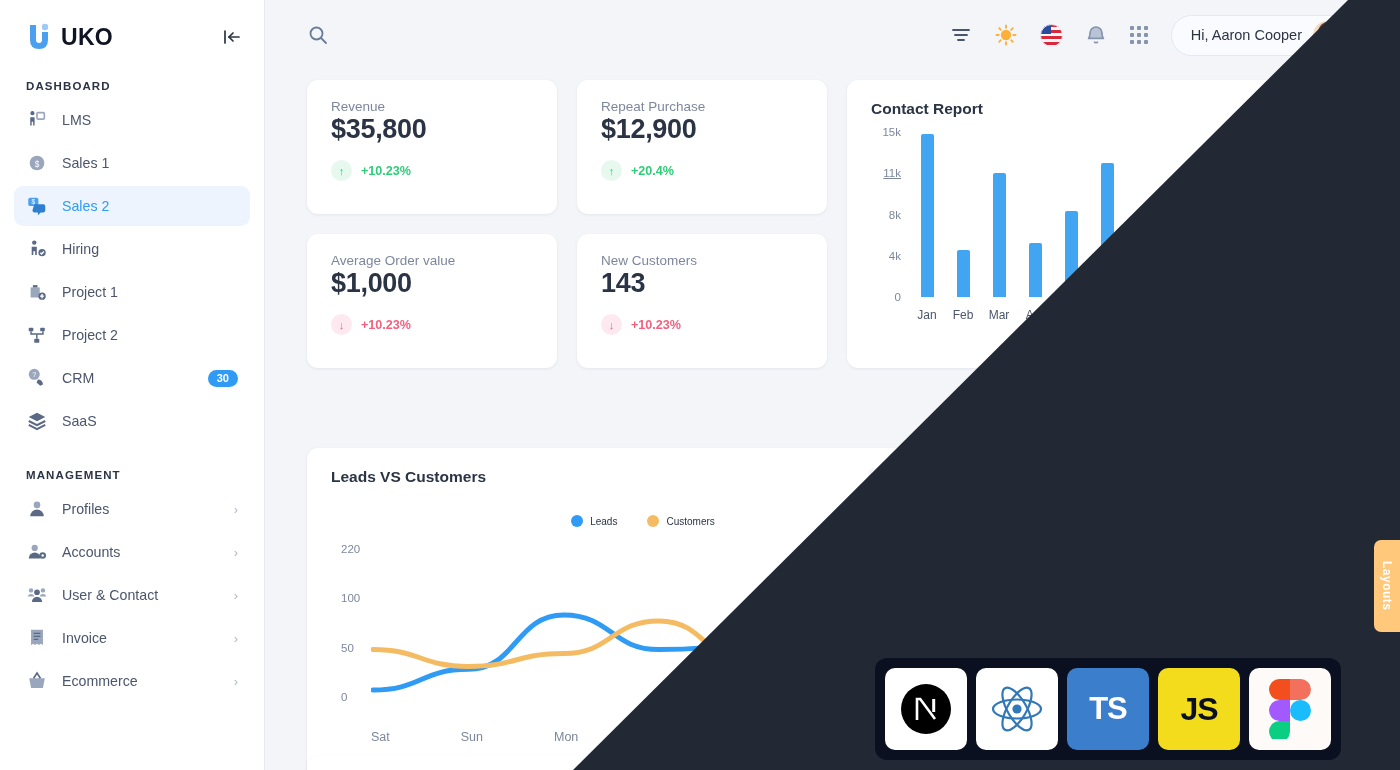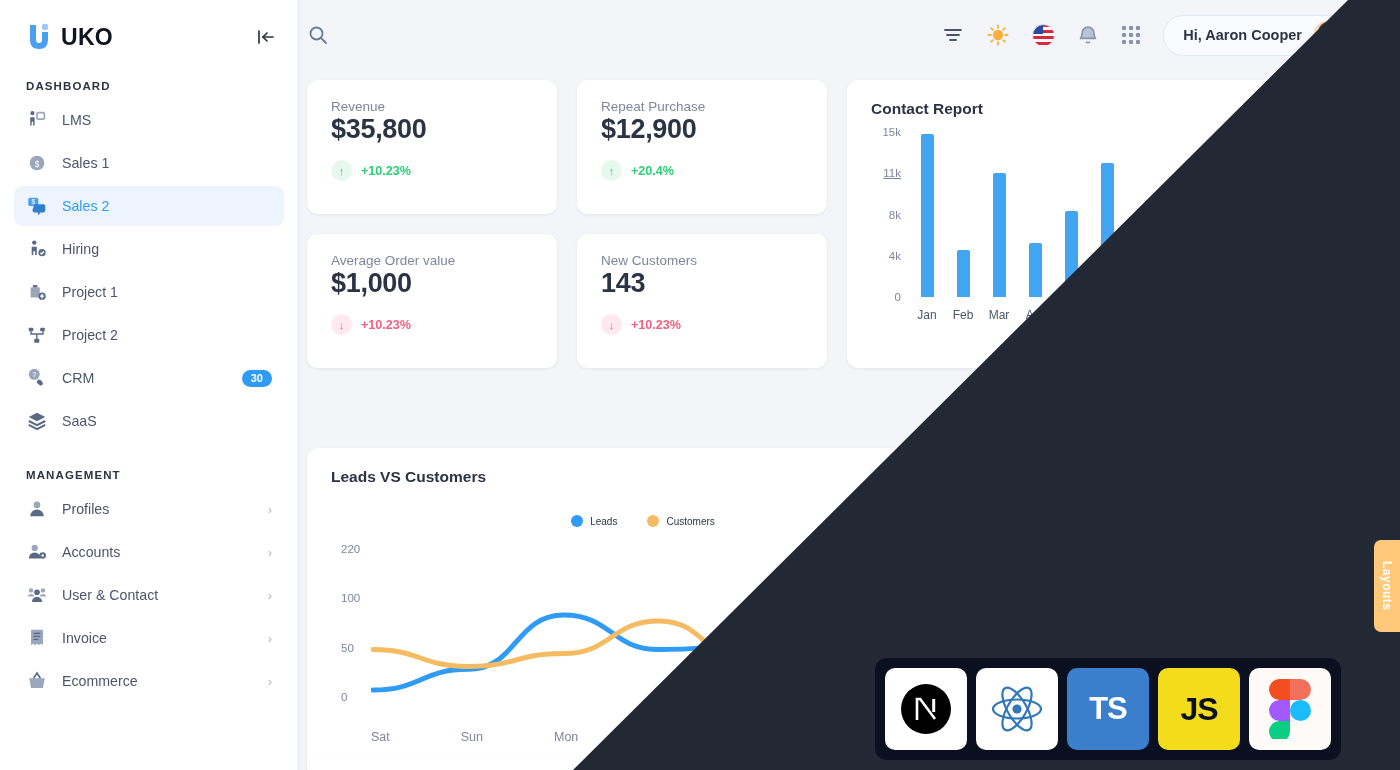--- a/index.html
+++ b/index.html
@@ -7,21 +7,21 @@
     width: 1400px; height: 770px;
     font-family: "Liberation Sans", sans-serif;
     background: #F3F5F9;
     overflow: hidden;
   }
   #root { position: relative; width: 1400px; height: 770px; }
 
   
   .sidebar {
     position: absolute; left: 0; top: 0;
-    width: 299px; height: 770px;
+    width: 265px; height: 770px;
     background: #FFFFFF;
     border-right: 1px solid #E5EAF2;
     overflow: hidden;
   }
   .brand-row {
     display: flex; align-items: center; justify-content: space-between;
     padding: 22px 22px 0 26px;
   }
   .brand { display: flex; align-items: center; gap: 9px; }
   .brand-logo { width: 26px; height: 30px; }
@@ -53,21 +53,20 @@
     background: #2F9BF4; color: #fff; font-size: 11px; font-weight: bold;
     border-radius: 11px; padding: 3px 9px; line-height: 1;
   }
   .chev { color: #B0BAC9; font-size: 13px; }
 
   
   .topbar {
     position: absolute; left: 265px; top: 0; width: 1135px; height: 70px;
     display: flex; align-items: center; justify-content: space-between;
     padding: 0 50px 0 42px;
-    font-weight: bold;
   }
   .topbar-right { display: flex; align-items: center; gap: 22px; }
   .icon-btn { cursor: pointer; display: flex; align-items: center; }
   .user-pill {
     display: flex; align-items: center; gap: 11px;
     border: 1px solid #E2E8F4; border-radius: 22px;
     padding: 5px 7px 5px 19px; background: #FAFBFE; cursor: pointer;
   }
   .user-name { font-size: 14.5px; color: #2B3445; }
   .avatar { width: 29px; height: 29px; border-radius: 50%; position: relative; }

